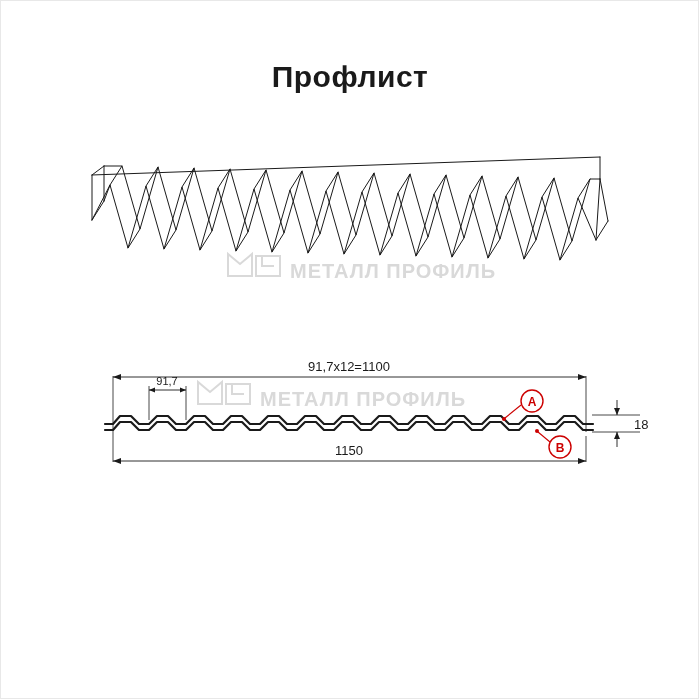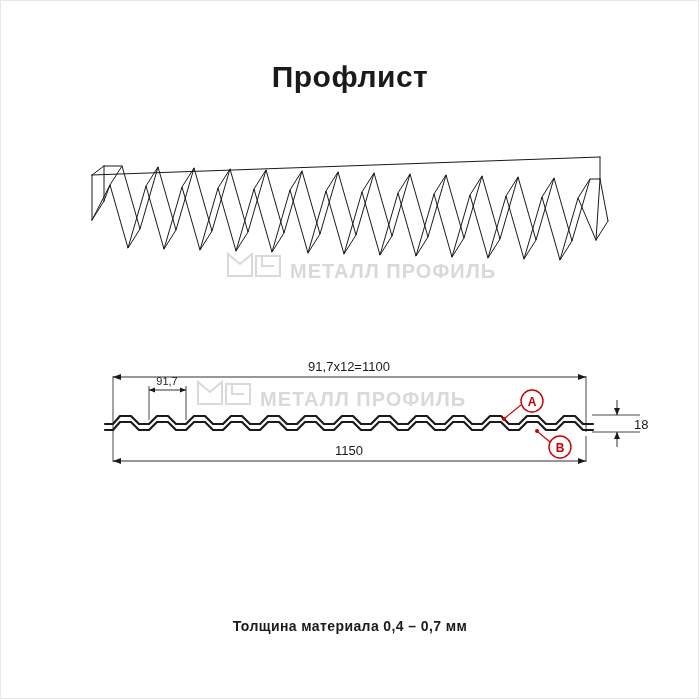--- a/index.html
+++ b/index.html
@@ -257,15 +257,14 @@
       <path d="M 550 442 L 538 432" stroke="#cc0000" stroke-width="1.1" fill="none"></path>
       <circle cx="537" cy="431" r="2" fill="#cc0000" stroke="none"></circle>
     </g>
 
     <text class="dim-text" x="349" y="371" text-anchor="middle">91,7х12=1100</text>
     <text class="dim-text-sm" x="167" y="385" text-anchor="middle">91,7</text>
     <text class="dim-text" x="349" y="455" text-anchor="middle">1150</text>
     <text class="dim-text" x="634" y="429" text-anchor="start">18</text>
   </svg>
 
-  <div class="footer-note">Толщина материала 0,4 – 0,7 мм</div>
 
 </div>
 
 </body></html>

